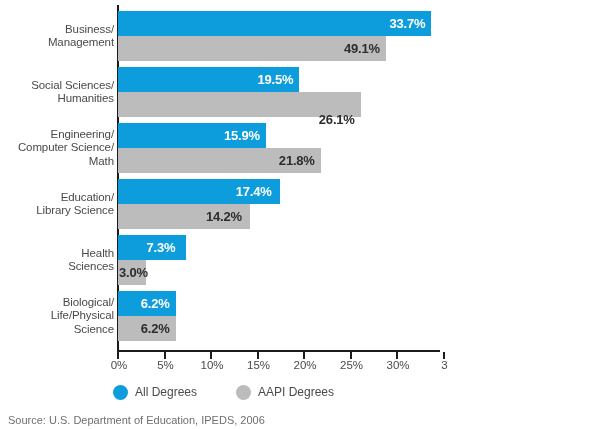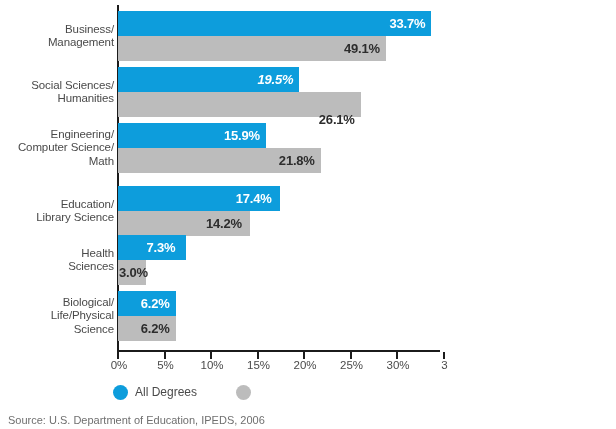--- a/index.html
+++ b/index.html
@@ -170,36 +170,36 @@
           <div class="bar-value on-blue" style="left: 387.41px; width: 38px; text-align: right;">33.7%</div>
           <div class="bar gray" title="AAPI Degrees: 28.8%" style="width: 267.84px; background: rgb(188, 188, 188);"></div>
           <div class="bar-value on-gray" style="left: 341.84px; width: 38px; text-align: right;">49.1%</div>
         </div>
         <div class="group" style="top: 67px;">
           <div class="cat-label" style="top: 11.6px;">
             <div>Social Sciences/</div>
             <div>Humanities</div>
           </div>
           <div class="bar blue" title="All Degrees: 19.5%" style="width: 181.35px; background: rgb(13, 157, 220);"></div>
-          <div class="bar-value on-blue" style="left: 255.35px; width: 38px; text-align: right; font-style: italic;">19.5%</div>
+          <div class="bar-value on-blue" style="left: 255.35px; width: 38px; text-align: right;">19.5%</div>
           <div class="bar gray" title="AAPI Degrees: 26.1%" style="width: 242.73px; background: rgb(188, 188, 188);"></div>
           <div class="bar-value on-gray" style="left: 316.73px; width: 38px; text-align: right; margin-top: 15px;">26.1%</div>
         </div>
         <div class="group" style="top: 123px;">
           <div class="cat-label" style="top: 4.9px;">
             <div>Engineering/</div>
             <div>Computer Science/</div>
             <div>Math</div>
           </div>
           <div class="bar blue" title="All Degrees: 15.9%" style="width: 147.87px; background: rgb(13, 157, 220);"></div>
           <div class="bar-value on-blue" style="left: 221.87px; width: 38px; text-align: right;">15.9%</div>
           <div class="bar gray" title="AAPI Degrees: 21.8%" style="width: 202.74px; background: rgb(188, 188, 188);"></div>
           <div class="bar-value on-gray" style="left: 276.74px; width: 38px; text-align: right;">21.8%</div>
         </div>
-        <div class="group" style="top: 179px; margin-top: 7px;">
+        <div class="group" style="top: 179px;">
           <div class="cat-label" style="top: 11.6px;">
             <div>Education/</div>
             <div>Library Science</div>
           </div>
           <div class="bar blue" title="All Degrees: 17.4%" style="width: 161.82px; background: rgb(13, 157, 220);"></div>
           <div class="bar-value on-blue" style="left: 235.82px; width: 38px; text-align: left;">17.4%</div>
           <div class="bar gray" title="AAPI Degrees: 14.2%" style="width: 132.06px; background: rgb(188, 188, 188);"></div>
           <div class="bar-value on-gray" style="left: 206.06px; width: 38px; text-align: left;">14.2%</div>
         </div>
         <div class="group" style="top: 235px;">
@@ -245,18 +245,19 @@
       </div>
   </div>
 
   <div class="legend" id="legend">
       <div class="legend-item" style="left: 113px;">
         <span class="legend-swatch blue" style="background: rgb(13, 157, 220);"></span>
         <span class="legend-label">All Degrees</span>
       </div>
       <div class="legend-item" style="left: 236px;">
         <span class="legend-swatch gray" style="background: rgb(188, 188, 188);"></span>
+        <span class="legend-label">AAPI Degrees</span>
       </div>
     </div>
 
   <div class="source">Source: U.S. Department of Education, IPEDS, 2006</div>
 
 </div>
 
 </body></html>

